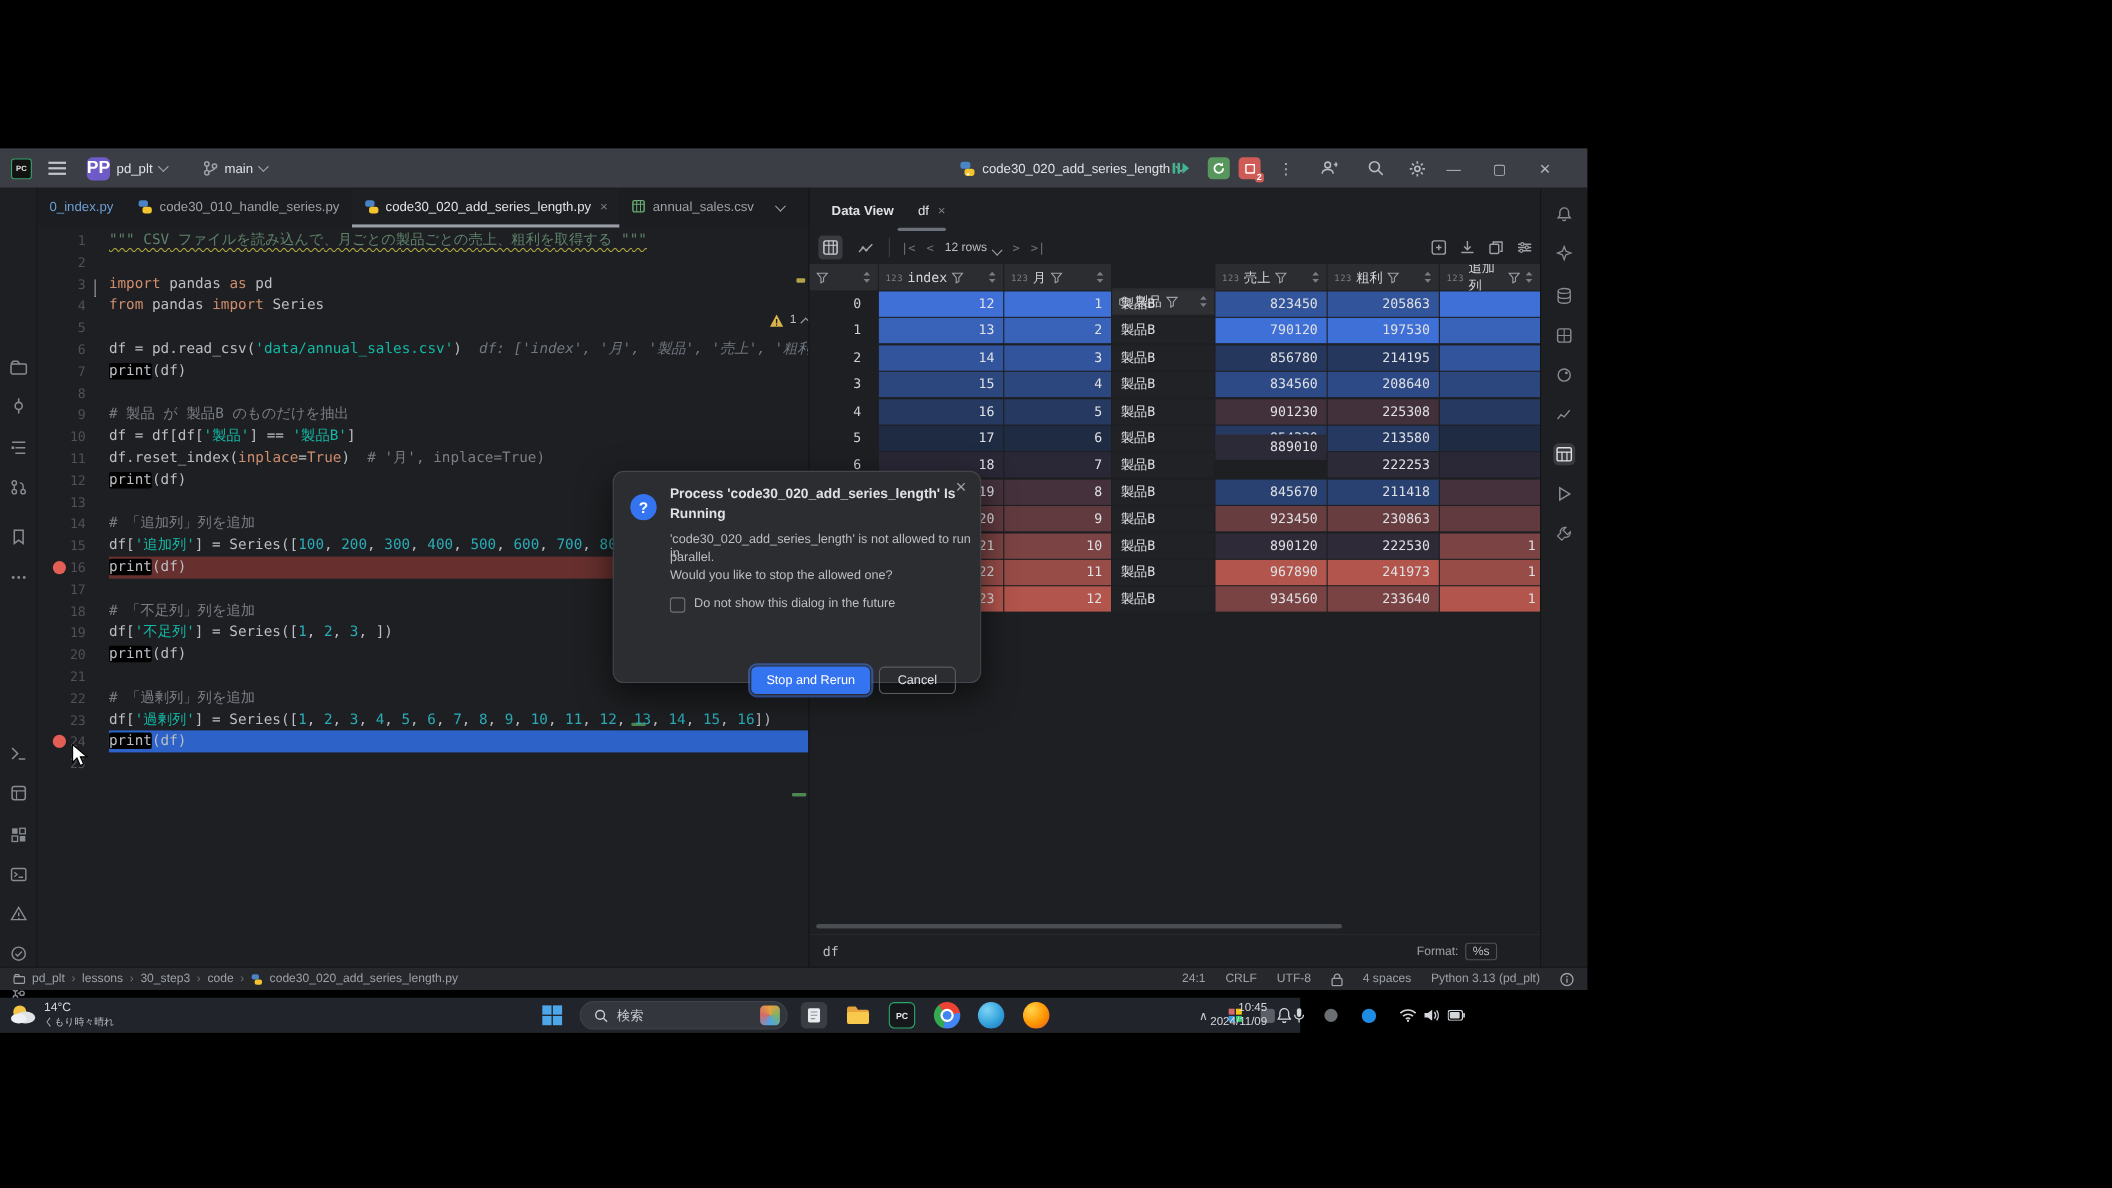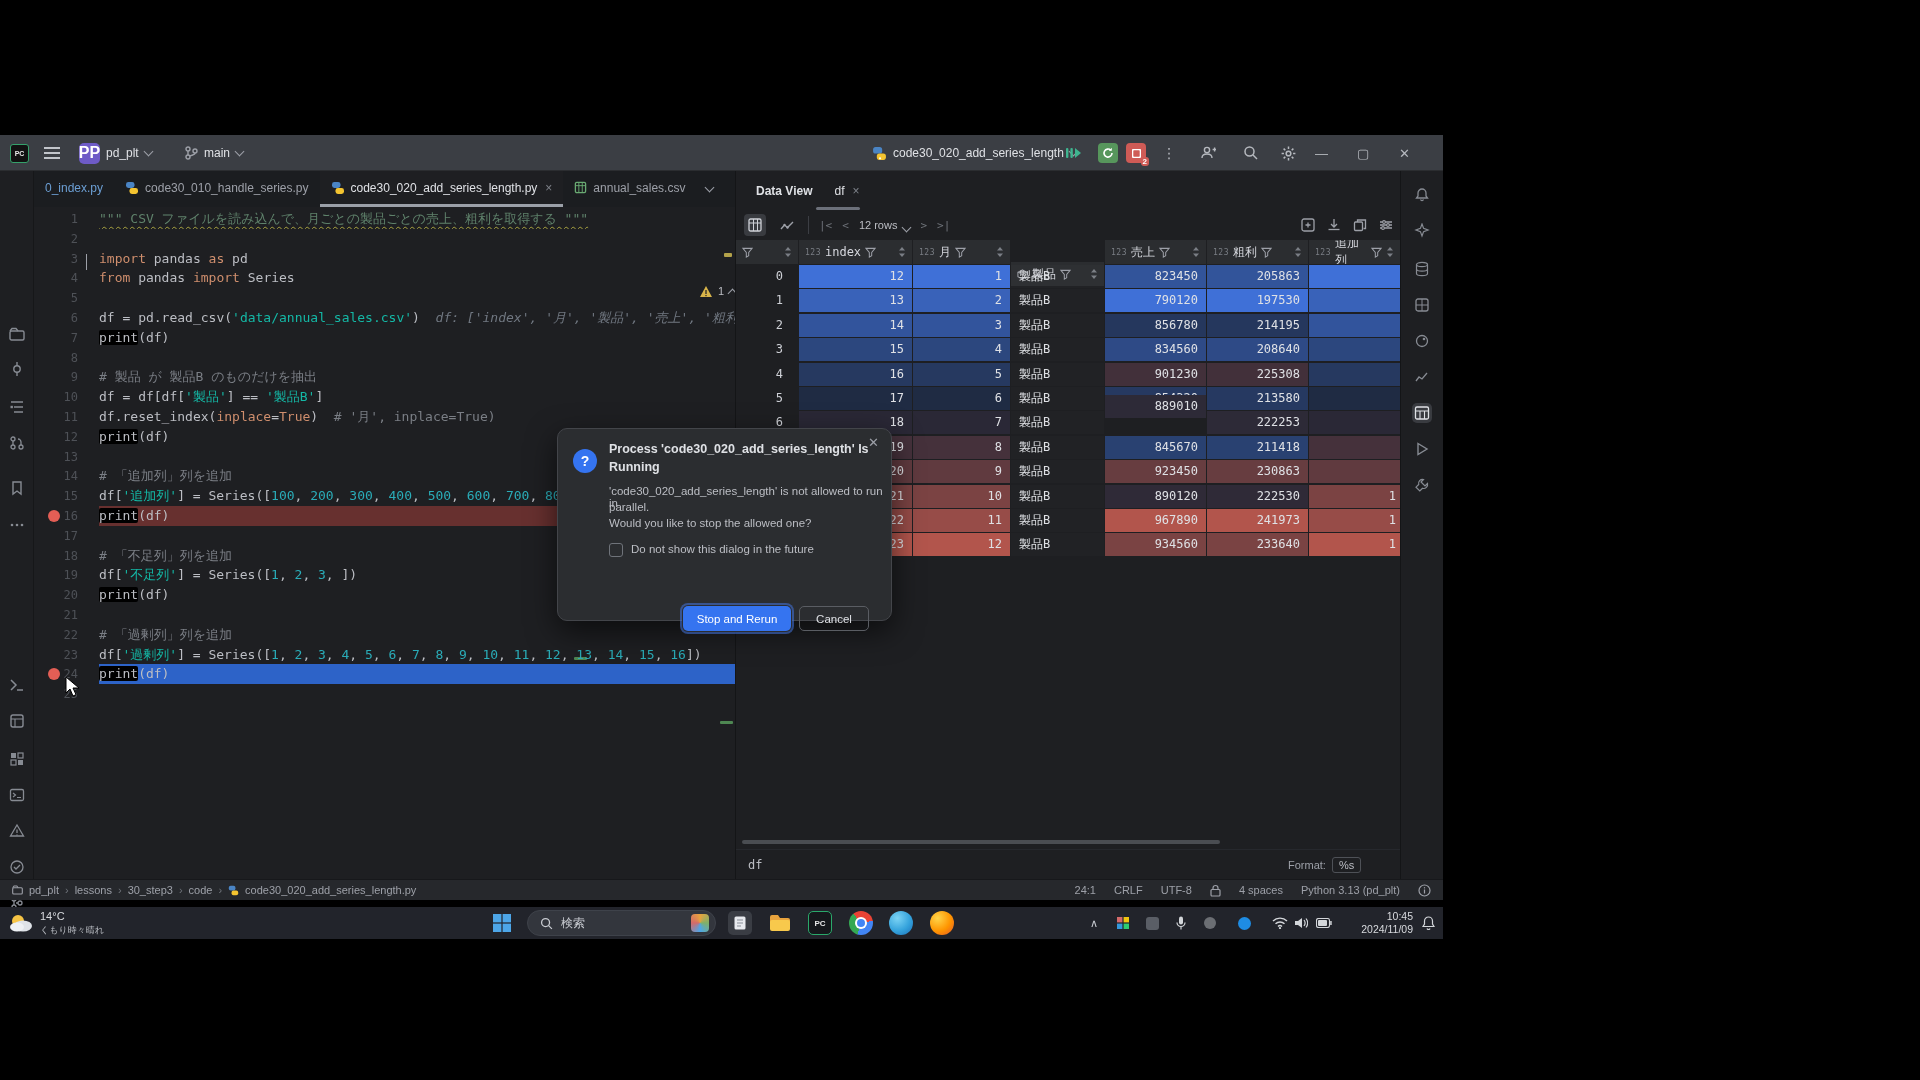--- a/index.html
+++ b/index.html
@@ -76,21 +76,21 @@
   #dlg-icon { position:absolute; left:15px; top:20px; width:24px; height:24px; border-radius:50%; background:#3574f0; color:#fff; font-size:14px; font-weight:bold; display:flex; align-items:center; justify-content:center; }
   .dlg-title { position:absolute; left:51px; color:#dfe1e5; font-size:12.5px; font-weight:bold; }
   .dlg-body { position:absolute; left:51px; color:#bcbec4; font-size:11.5px; }
   #dlg-check { position:absolute; left:51px; top:114px; width:14px; height:14px; border:1px solid #6f737a; border-radius:3px; background:#2b2d30; }
   #dlg-checklabel { position:absolute; left:73px; top:114px; color:#bcbec4; font-size:11.5px; }
   .dlg-btn { position:absolute; top:152px; height:25px; border-radius:5px; font-size:11.5px; display:flex; align-items:center; justify-content:center;margin-top:25px; }
   #dlg-primary { left:125px; width:108px; background:#3574f0; color:#fff; box-shadow:0 0 0 1px #2b2d30, 0 0 0 3px rgba(68,116,224,.55); }
   #dlg-cancel { left:241px; width:70px; border:1px solid #5a5d63; color:#dfe1e5; }
 
   
-  #taskbar { left:0; top:907px; width:1443px; height:32px; background:#22242b; }
+  #taskbar { left:0; top:907px; width:1182px; height:32px; background:#22242b; }
   #weather { position:absolute; left:8px; top:2px; display:flex; align-items:center; gap:6px; color:#d8dade; }
   #searchpill { position:absolute; left:527px; top:3px; width:189px; height:26px; background:#33363d; border:1px solid #3e424a; border-radius:13px; display:flex; align-items:center; gap:8px; padding:0 6px 0 12px; color:#c9ccd2; font-size:12px; }
   .tkico { position:absolute; top:4px; width:24px; height:24px; border-radius:5px; }
   .trayico { position:absolute; top:8px; height:16px; display:flex; align-items:center; color:#d3d6da; }
   #clock { position:absolute; right:30px; top:3px; text-align:right; color:#d8dade; font-size:10.5px; line-height:13px; }
 
   
   #webcam { left:1443px; top:380px; width:477px; height:302px; overflow:hidden; background:linear-gradient(100deg,#c7b6a2 0%,#b5a490 45%,#9b8b78 80%,#857764 100%); }
   .doorframe { position:absolute; left:0; top:0; width:22px; height:302px; background:#e5ded2; }
   .doorpanel { position:absolute; left:22px; top:0; width:44px; height:302px; background:#d4ccbe; border-right:2px solid #b3a896; }

